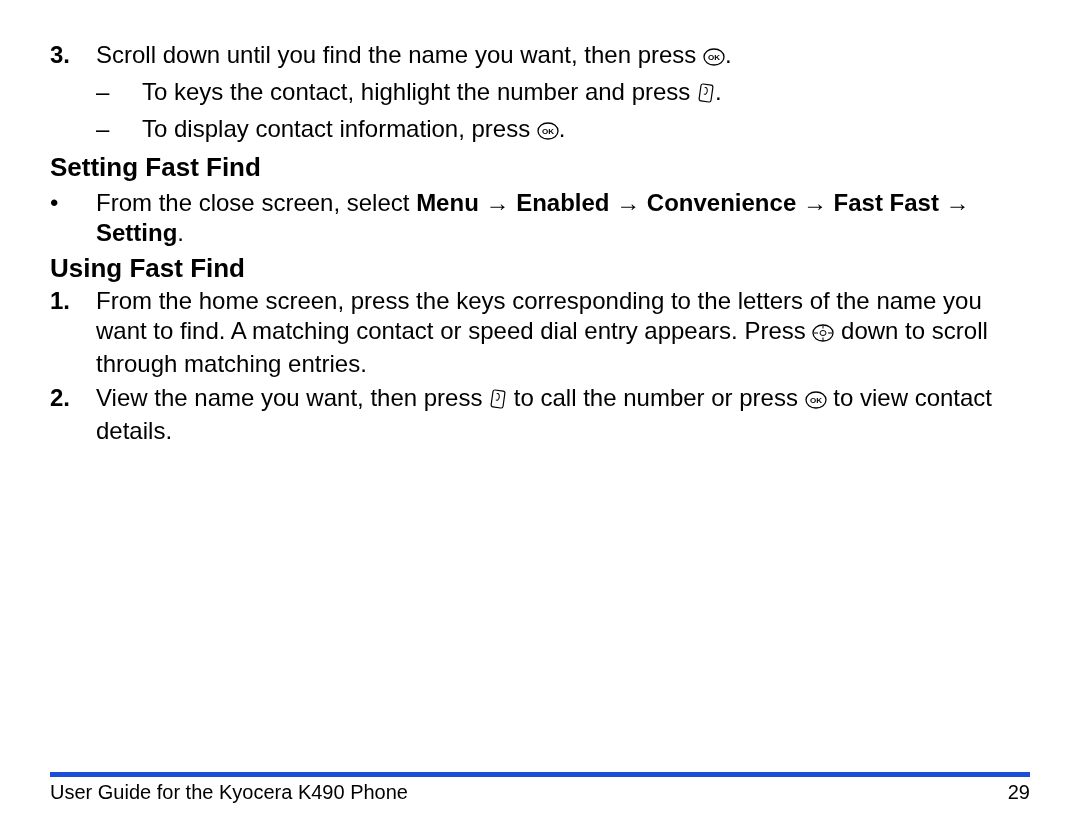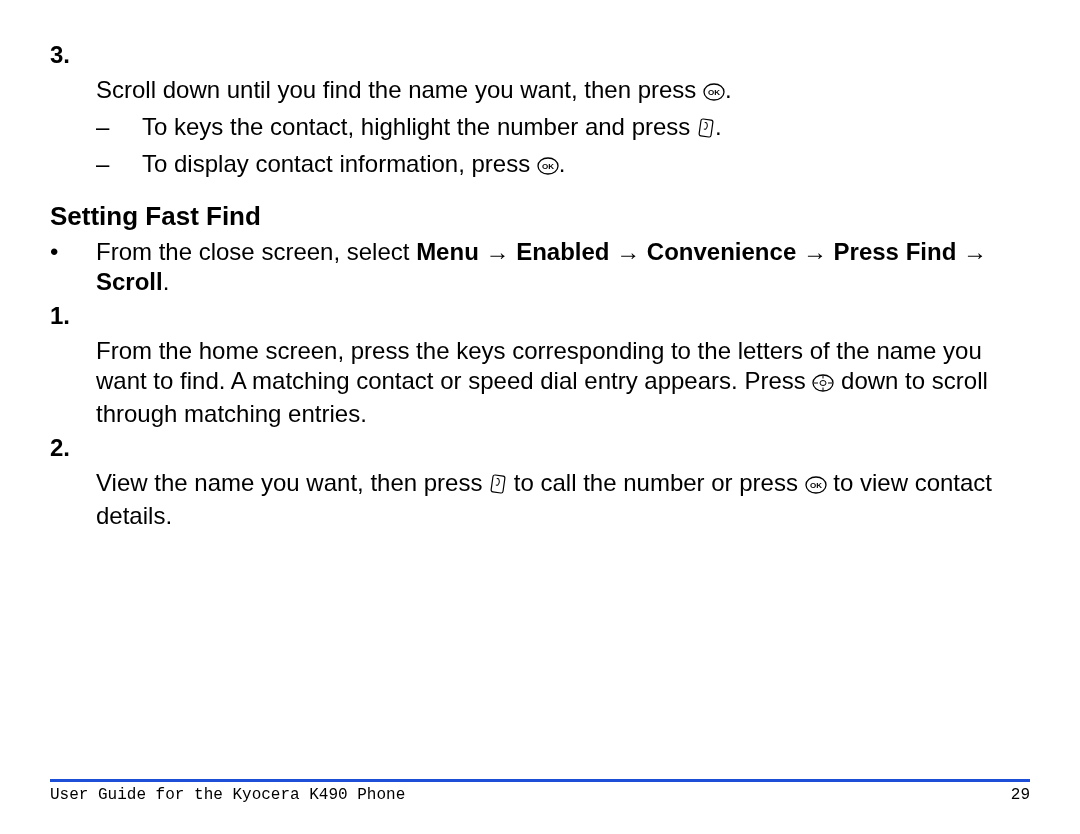--- a/index.html
+++ b/index.html
@@ -26,21 +26,20 @@
     display: flex;
     margin: 0 0 4px 0;
   }
   .ol-num {
     width: 46px;
     flex: 0 0 46px;
     font-weight: bold;
   }
   .ol-body {
     flex: 1;
-    margin-top: 35px;
   }
   .sub-row {
     display: flex;
     margin: 4px 0 4px 46px;
   }
   .sub-dash {
     width: 46px;
     flex: 0 0 46px;
     text-align: left;
   }
@@ -50,38 +49,37 @@
     margin: 4px 0;
   }
   .bullet-mark {
     width: 46px;
     flex: 0 0 46px;
   }
   .bullet-body { flex: 1; }
   h2.section {
     font-size: 26px;
     font-weight: bold;
-    margin: 18px 0 2px 0;
+    margin: 4px 0 2px 0;
   }
   .path b { font-weight: bold; text-align: center; }
   .icon {
     display: inline-block;
     vertical-align: -3px;
   }
   .footer {
     position: absolute;
     left: 50px;
     right: 50px;
     bottom: 30px;
-    border-top: 3px solid #1d4ed8;
+    border-top: 5px solid #1d4ed8;
     padding-top: 4px;
-    font-size: 16px;
+    font-size: 20px;
     display: flex;
     justify-content: space-between;
-    font-family: Liberation Mono, monospace;
   }
 </style>
 </head>
 <body>
 
 <svg width="0" height="0" style="position:absolute">
   <defs>
     <g id="ok-icon-g">
       <ellipse cx="11" cy="9" rx="10" ry="8" fill="none" stroke="#000" stroke-width="1.3"></ellipse>
       <text x="11" y="12" text-anchor="middle" font-size="8" font-family="Arial" font-weight="bold">OK</text>
@@ -126,24 +124,25 @@
         <span>To display contact information, press </span><span class="icon"><svg width="22" height="18">
               <use href="#ok-icon-g"></use>
             </svg></span><span>.</span>
       </div>
     </div>
 
     <h2 class="section">Setting Fast Find</h2>
     <div class="bullet-row">
       <div class="bullet-mark">•</div>
       <div class="bullet-body path">
-        <span>From the close screen, select </span><b>Menu</b><b> → </b><b>Enabled</b><b> → </b><b>Convenience</b><b> → </b><b>Press Find</b><b> → </b><b>Scroll</b><span>.</span>
+        <span>From the close screen, select </span><b>Menu</b><b> → </b><b>Enabled</b><b> → </b><b>Convenience</b><b> → </b><b>Fast Fast</b><b> → </b><b>Setting</b><span>.</span>
       </div>
     </div>
 
+    <h2 class="section">Using Fast Find</h2>
     <div class="ol-row">
       <div class="ol-num">1.</div>
       <div class="ol-body">
         <span>From the home screen, press the keys corresponding to the letters of the name you want to find. A matching contact or speed dial entry appears. Press </span><span class="icon"><svg width="22" height="18">
               <use href="#nav-icon-g"></use>
             </svg></span><span> down to scroll through matching entries.</span>
       </div>
     </div>
     <div class="ol-row">
       <div class="ol-num">2.</div>

